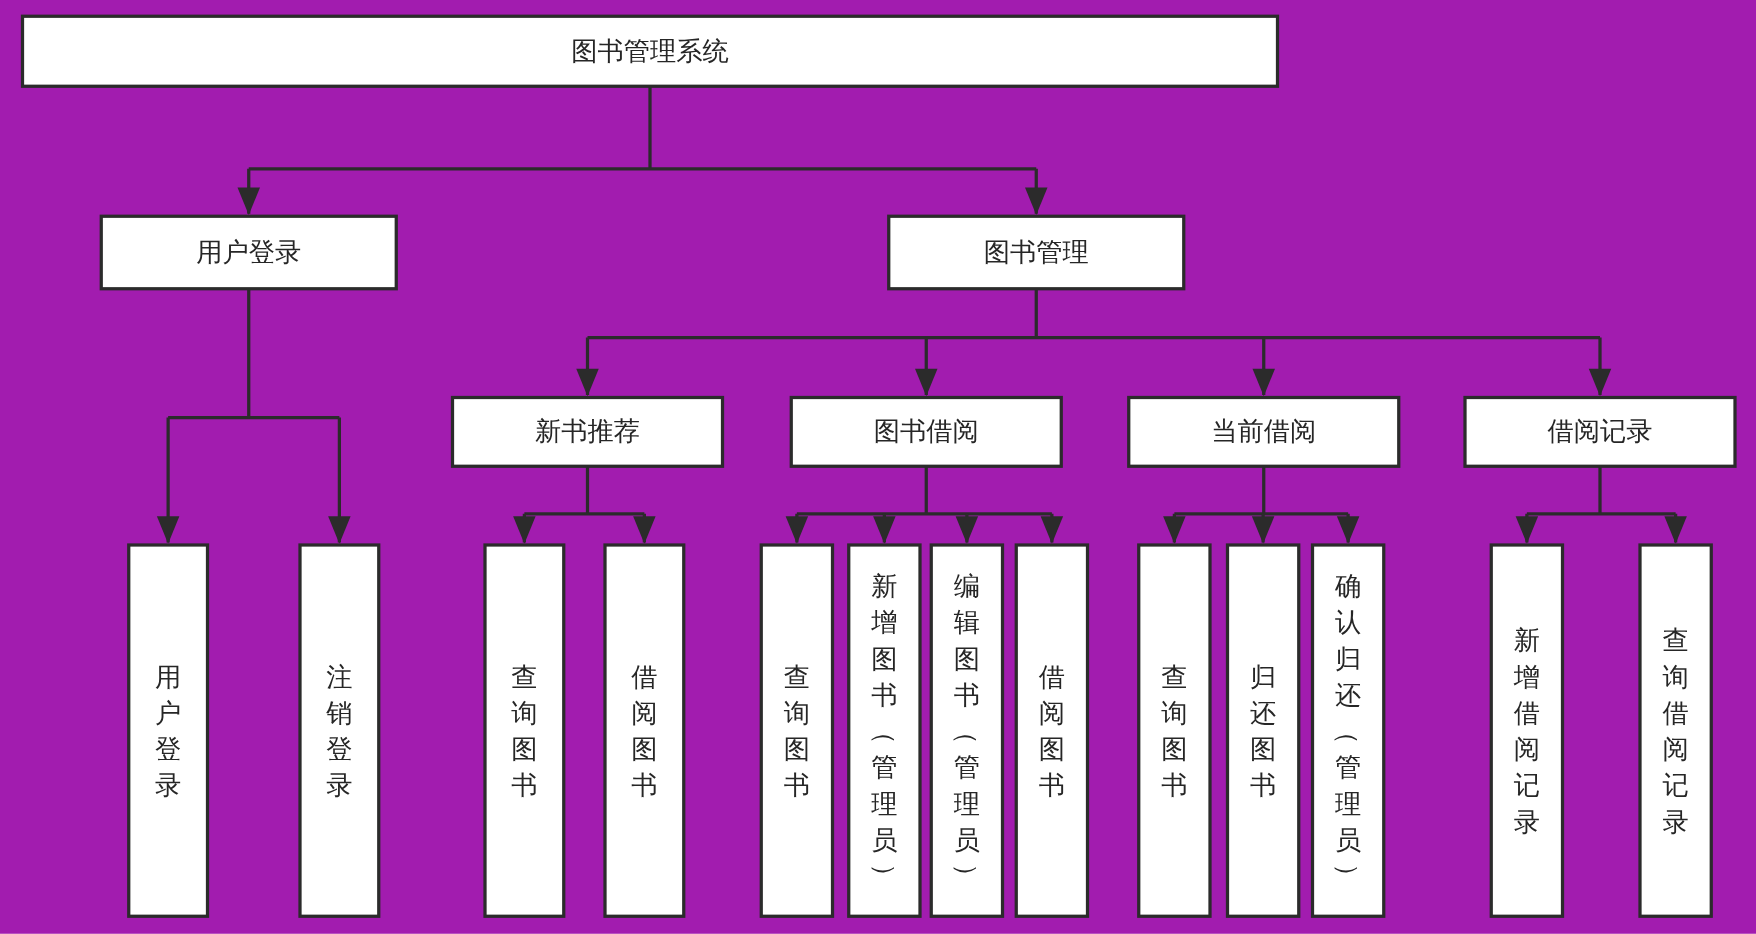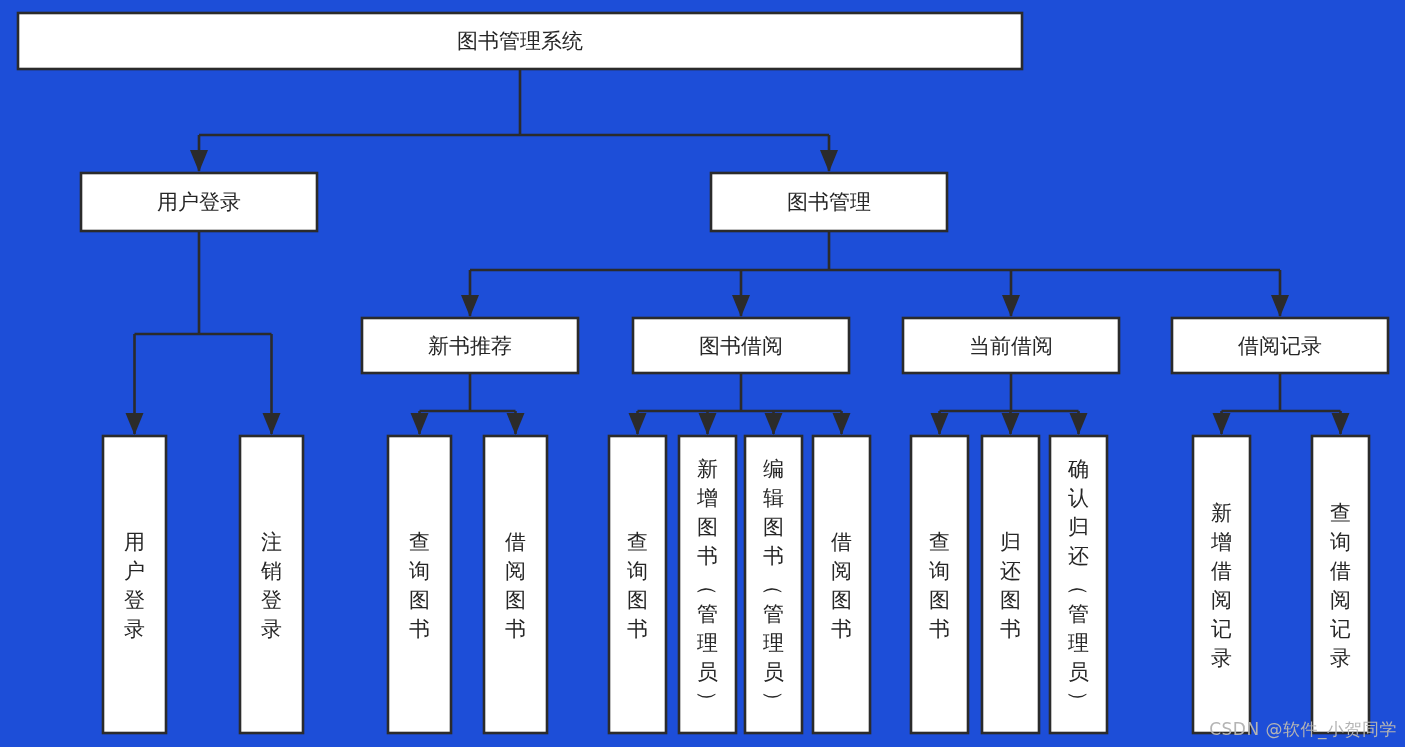--- a/index.html
+++ b/index.html
@@ -11,21 +11,21 @@
     width: 1405px;
     height: 747px;
     font-family: "DejaVu Sans", "Liberation Sans", sans-serif;
     overflow: hidden;
     position: relative;
   }
   #diagram-root {
     position: relative;
     width: 1405px;
     height: 747px;
-    background: #1d4ed8;
+    background: #a21caf;
   }
   svg#tree-svg {
     position: absolute;
     left: 0;
     top: 0;
     width: 1405px;
     height: 747px;
     display: block;
   }
   .node-box {
@@ -253,15 +253,14 @@
           <text x="1340.5" y="548.5" class="node-label-v">询</text>
           <text x="1340.5" y="577.5" class="node-label-v">借</text>
           <text x="1340.5" y="606.5" class="node-label-v">阅</text>
           <text x="1340.5" y="635.5" class="node-label-v">记</text>
           <text x="1340.5" y="664.5" class="node-label-v">录</text>
         </g>
       </g>
 
   </svg>
 
-  <div class="watermark-text">CSDN @软件_小贺同学</div>
 
 </div>
 
 </body></html>

